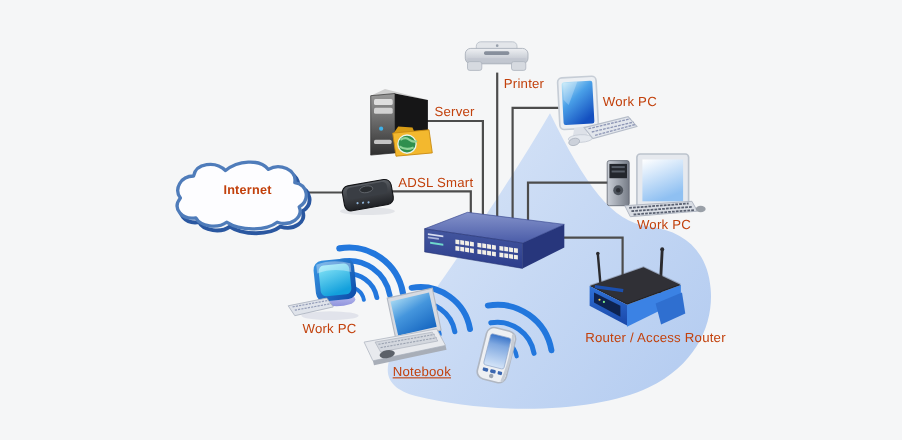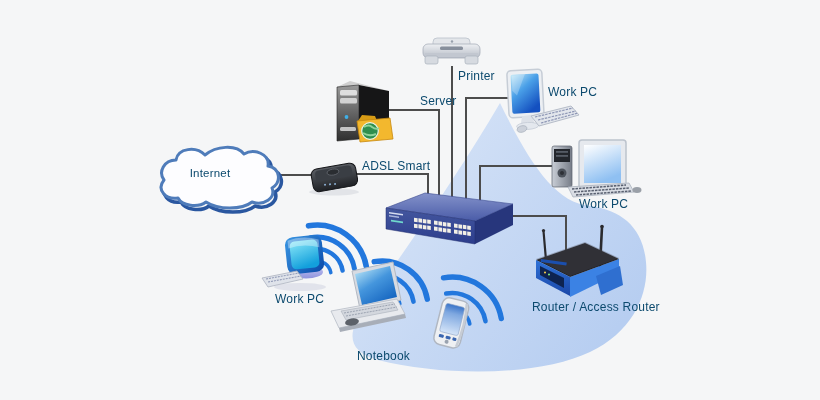--- a/index.html
+++ b/index.html
@@ -7,21 +7,21 @@
     position:relative;
     width:820px;height:400px;
     background:#f5f6f7;
     overflow:hidden;
     font-family:"Liberation Sans", sans-serif;
   }
   .stage svg{position:absolute;left:0;top:0;}
   .node-label{
     position:absolute;
     font-size:12px;
-    color:#0c4a6e;
+    color:#c2410c;
     white-space:nowrap;
     letter-spacing:.2px;
   }
   .node-label.center{text-align:center;}
 </style>
 </head>
 <body>
 
 <div class="stage">
 
@@ -281,23 +281,23 @@
     <rect x="438" y="299" width="27" height="48" rx="7" fill="#eef0f3" stroke="#b0b7c2" stroke-width="1.5"></rect>
     <path d="M462,301 q4,20 0,44" stroke="#c6ccd5" stroke-width="2.5" fill="none"></path>
     <rect x="442" y="305" width="19" height="29" rx="2" fill="url(#pdaScr)" stroke="#8fa6c8" stroke-width="0.6"></rect>
     <rect x="442.5" y="336.5" width="5" height="3.2" rx="1" fill="#3a66b0"></rect>
     <rect x="449.5" y="336.5" width="5" height="3.2" rx="1" fill="#3a66b0"></rect>
     <rect x="456.5" y="336.5" width="4" height="3.2" rx="1" fill="#3a66b0"></rect>
     <circle cx="451.5" cy="342.5" r="2" fill="#9aa3b0"></circle>
   </g>
 </svg>
 
-<div class="node-label center" style="left:181px;top:167px;width:58px;font-size:11.5px;">Internet</div>
+<div class="node-label center" style="left:196px;top:167px;width:58px;font-size:11.5px;font-weight:bold;">Internet</div>
 <div class="node-label" style="left:362px;top:159px;">ADSL Smart</div>
-<div class="node-label" style="left:395px;top:94px;margin-left:25px;">Server</div>
+<div class="node-label" style="left:395px;top:94px;">Server</div>
 <div class="node-label" style="left:458px;top:69px;">Printer</div>
 <div class="node-label" style="left:548px;top:85px;">Work PC</div>
 <div class="node-label" style="left:579px;top:197px;">Work PC</div>
 <div class="node-label" style="left:532px;top:300px;">Router / Access Router</div>
 <div class="node-label" style="left:275px;top:292px;">Work PC</div>
-<div class="node-label" style="left:357px;top:349px;">Notebook</div>
+<div class="node-label" style="left:357px;top:331px;text-decoration:underline;">Notebook</div>
 
 </div>
 
 </body></html>

